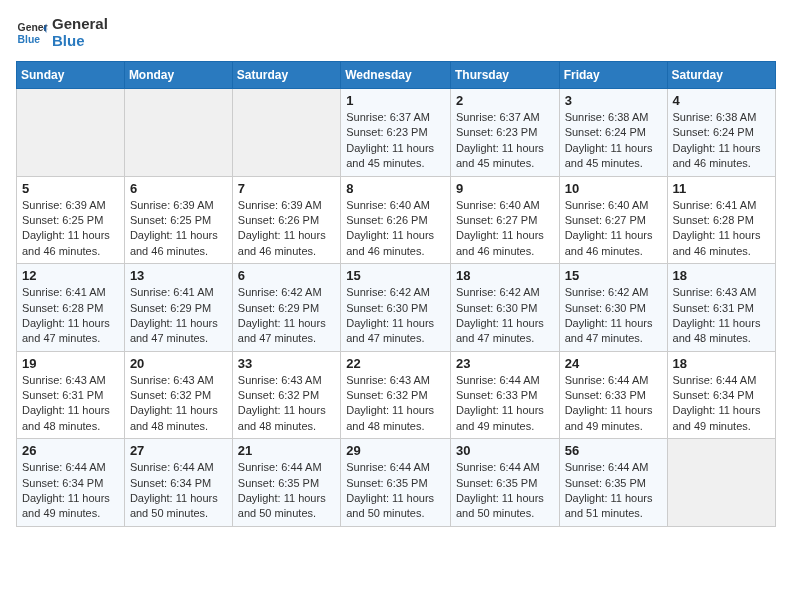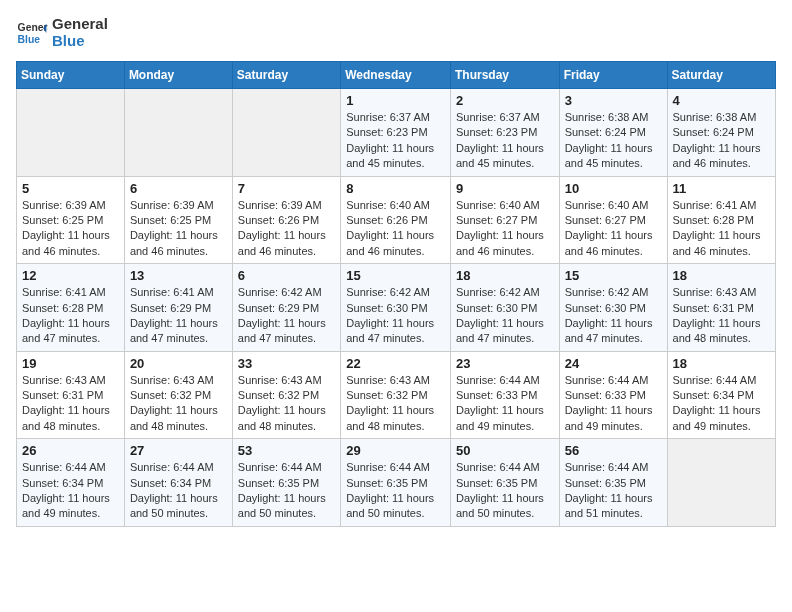--- a/index.html
+++ b/index.html
@@ -281,33 +281,33 @@
 Sunset: 6:34 PM
 Daylight: 11 hours and 49 minutes.</div>
         </td>
         <td>
           <div class="day-number">27</div>
           <div class="day-info" style="white-space: pre-line;">Sunrise: 6:44 AM
 Sunset: 6:34 PM
 Daylight: 11 hours and 50 minutes.</div>
         </td>
         <td>
-          <div class="day-number">53</div>
+          <div class="day-number">21</div>
           <div class="day-info" style="white-space: pre-line;">Sunrise: 6:44 AM
 Sunset: 6:35 PM
 Daylight: 11 hours and 50 minutes.</div>
         </td>
         <td>
           <div class="day-number">29</div>
           <div class="day-info" style="white-space: pre-line;">Sunrise: 6:44 AM
 Sunset: 6:35 PM
 Daylight: 11 hours and 50 minutes.</div>
         </td>
         <td>
-          <div class="day-number">50</div>
+          <div class="day-number">30</div>
           <div class="day-info" style="white-space: pre-line;">Sunrise: 6:44 AM
 Sunset: 6:35 PM
 Daylight: 11 hours and 50 minutes.</div>
         </td>
         <td>
           <div class="day-number">56</div>
           <div class="day-info" style="white-space: pre-line;">Sunrise: 6:44 AM
 Sunset: 6:35 PM
 Daylight: 11 hours and 51 minutes.</div>
         </td>

